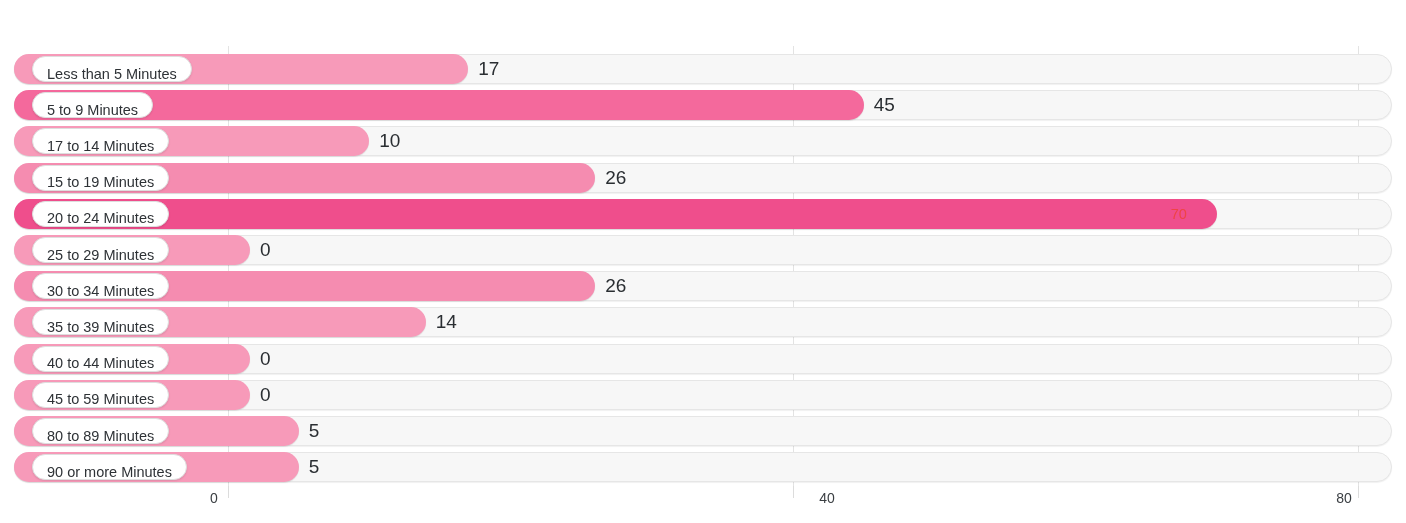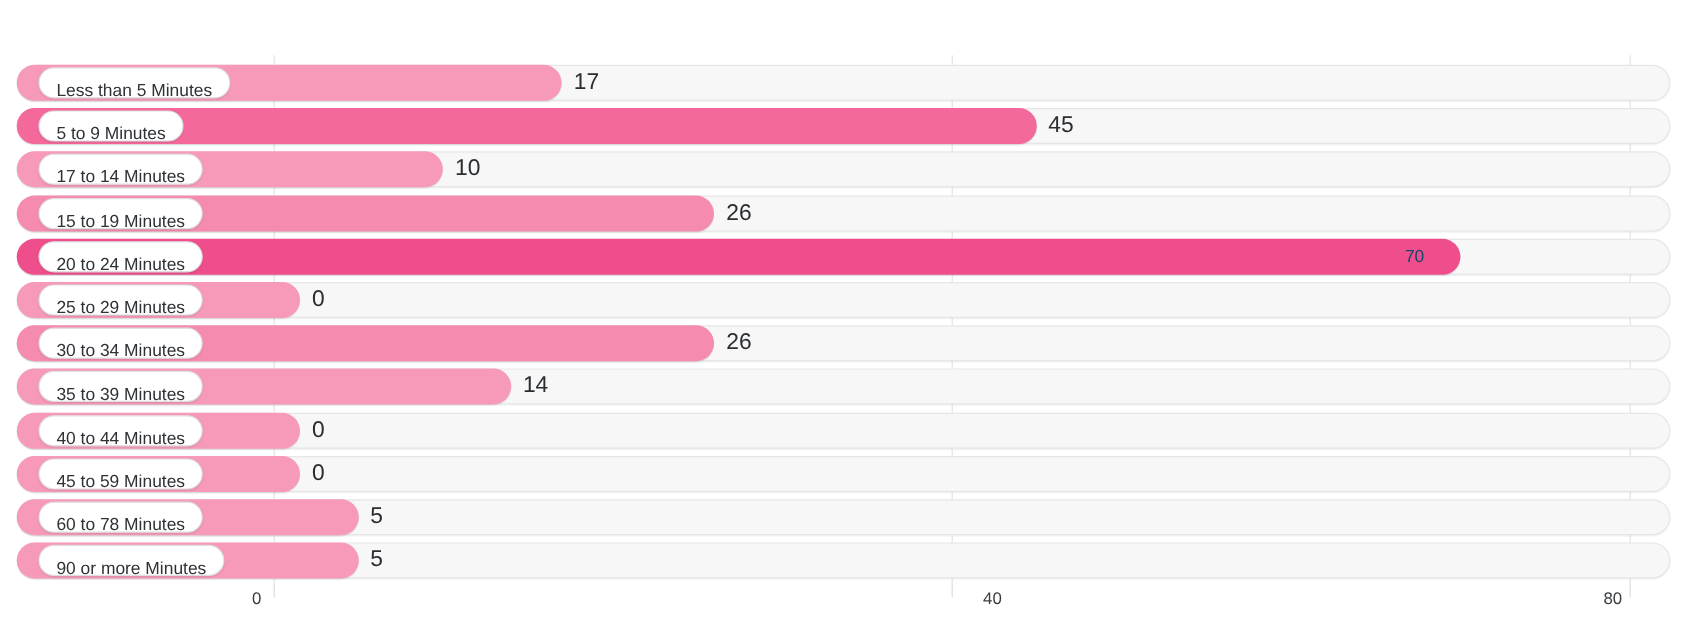--- a/index.html
+++ b/index.html
@@ -56,38 +56,38 @@
     height: 30px;
     border-radius: 15px;
     box-shadow: 0 1px 1px rgba(0,0,0,0.10);
   }
   .pill {
     position: absolute; left: 18px; top: 2px;
     height: 26px;
     background: #ffffff;
     border: 1px solid #dedede;
     border-radius: 13px;
-    display: flex; align-items: flex-start;
-    padding: 12px 14px;
+    display: flex; align-items: flex-end;
+    padding: 0 14px;
     box-shadow: 0 1px 2px rgba(0,0,0,0.10);
     white-space: nowrap;
   }
   .pill-label {
     font-size: 14.5px; color: #2e3236; line-height: 1;
   }
   .value-out {
     position: absolute; top: 0; height: 30px;
     display: flex; align-items: center;
     font-size: 19px; color: #2a2e32;
     white-space: nowrap;
   }
   .value-in {
     position: absolute; top: 0; height: 30px;
     display: flex; align-items: center;
-    font-size: 14.5px; color: #0c4a6e;
+    font-size: 14.5px; color: #ef4444;
     white-space: nowrap;
   }
 
   
   .axis { position: absolute; left: 0; top: 486px; width: 1406px; height: 37px; }
   .tick-mark {
     position: absolute; top: 0; width: 1px; height: 12px; background: #dcdcdc;
   }
   .tick-label {
     position: absolute; top: 4px;
@@ -186,21 +186,21 @@
           <div class="fill" style="width: 236px; background: rgb(247, 154, 185);"></div>
           <div class="pill">
             <span class="pill-label">45 to 59 Minutes</span>
           </div>
           <div class="value-out" style="left: 246px;">0</div>
         </div>
         <div class="row" style="top: 370px;">
           <div class="track"></div>
           <div class="fill" style="width: 284.625px; background: rgb(247, 154, 185);"></div>
           <div class="pill">
-            <span class="pill-label">60 to 78 Minutes</span>
+            <span class="pill-label">80 to 89 Minutes</span>
           </div>
           <div class="value-out" style="left: 294.625px;">5</div>
         </div>
         <div class="row" style="top: 406.2px;">
           <div class="track"></div>
           <div class="fill" style="width: 284.625px; background: rgb(247, 154, 185);"></div>
           <div class="pill">
             <span class="pill-label">90 or more Minutes</span>
           </div>
           <div class="value-out" style="left: 294.625px;">5</div>

